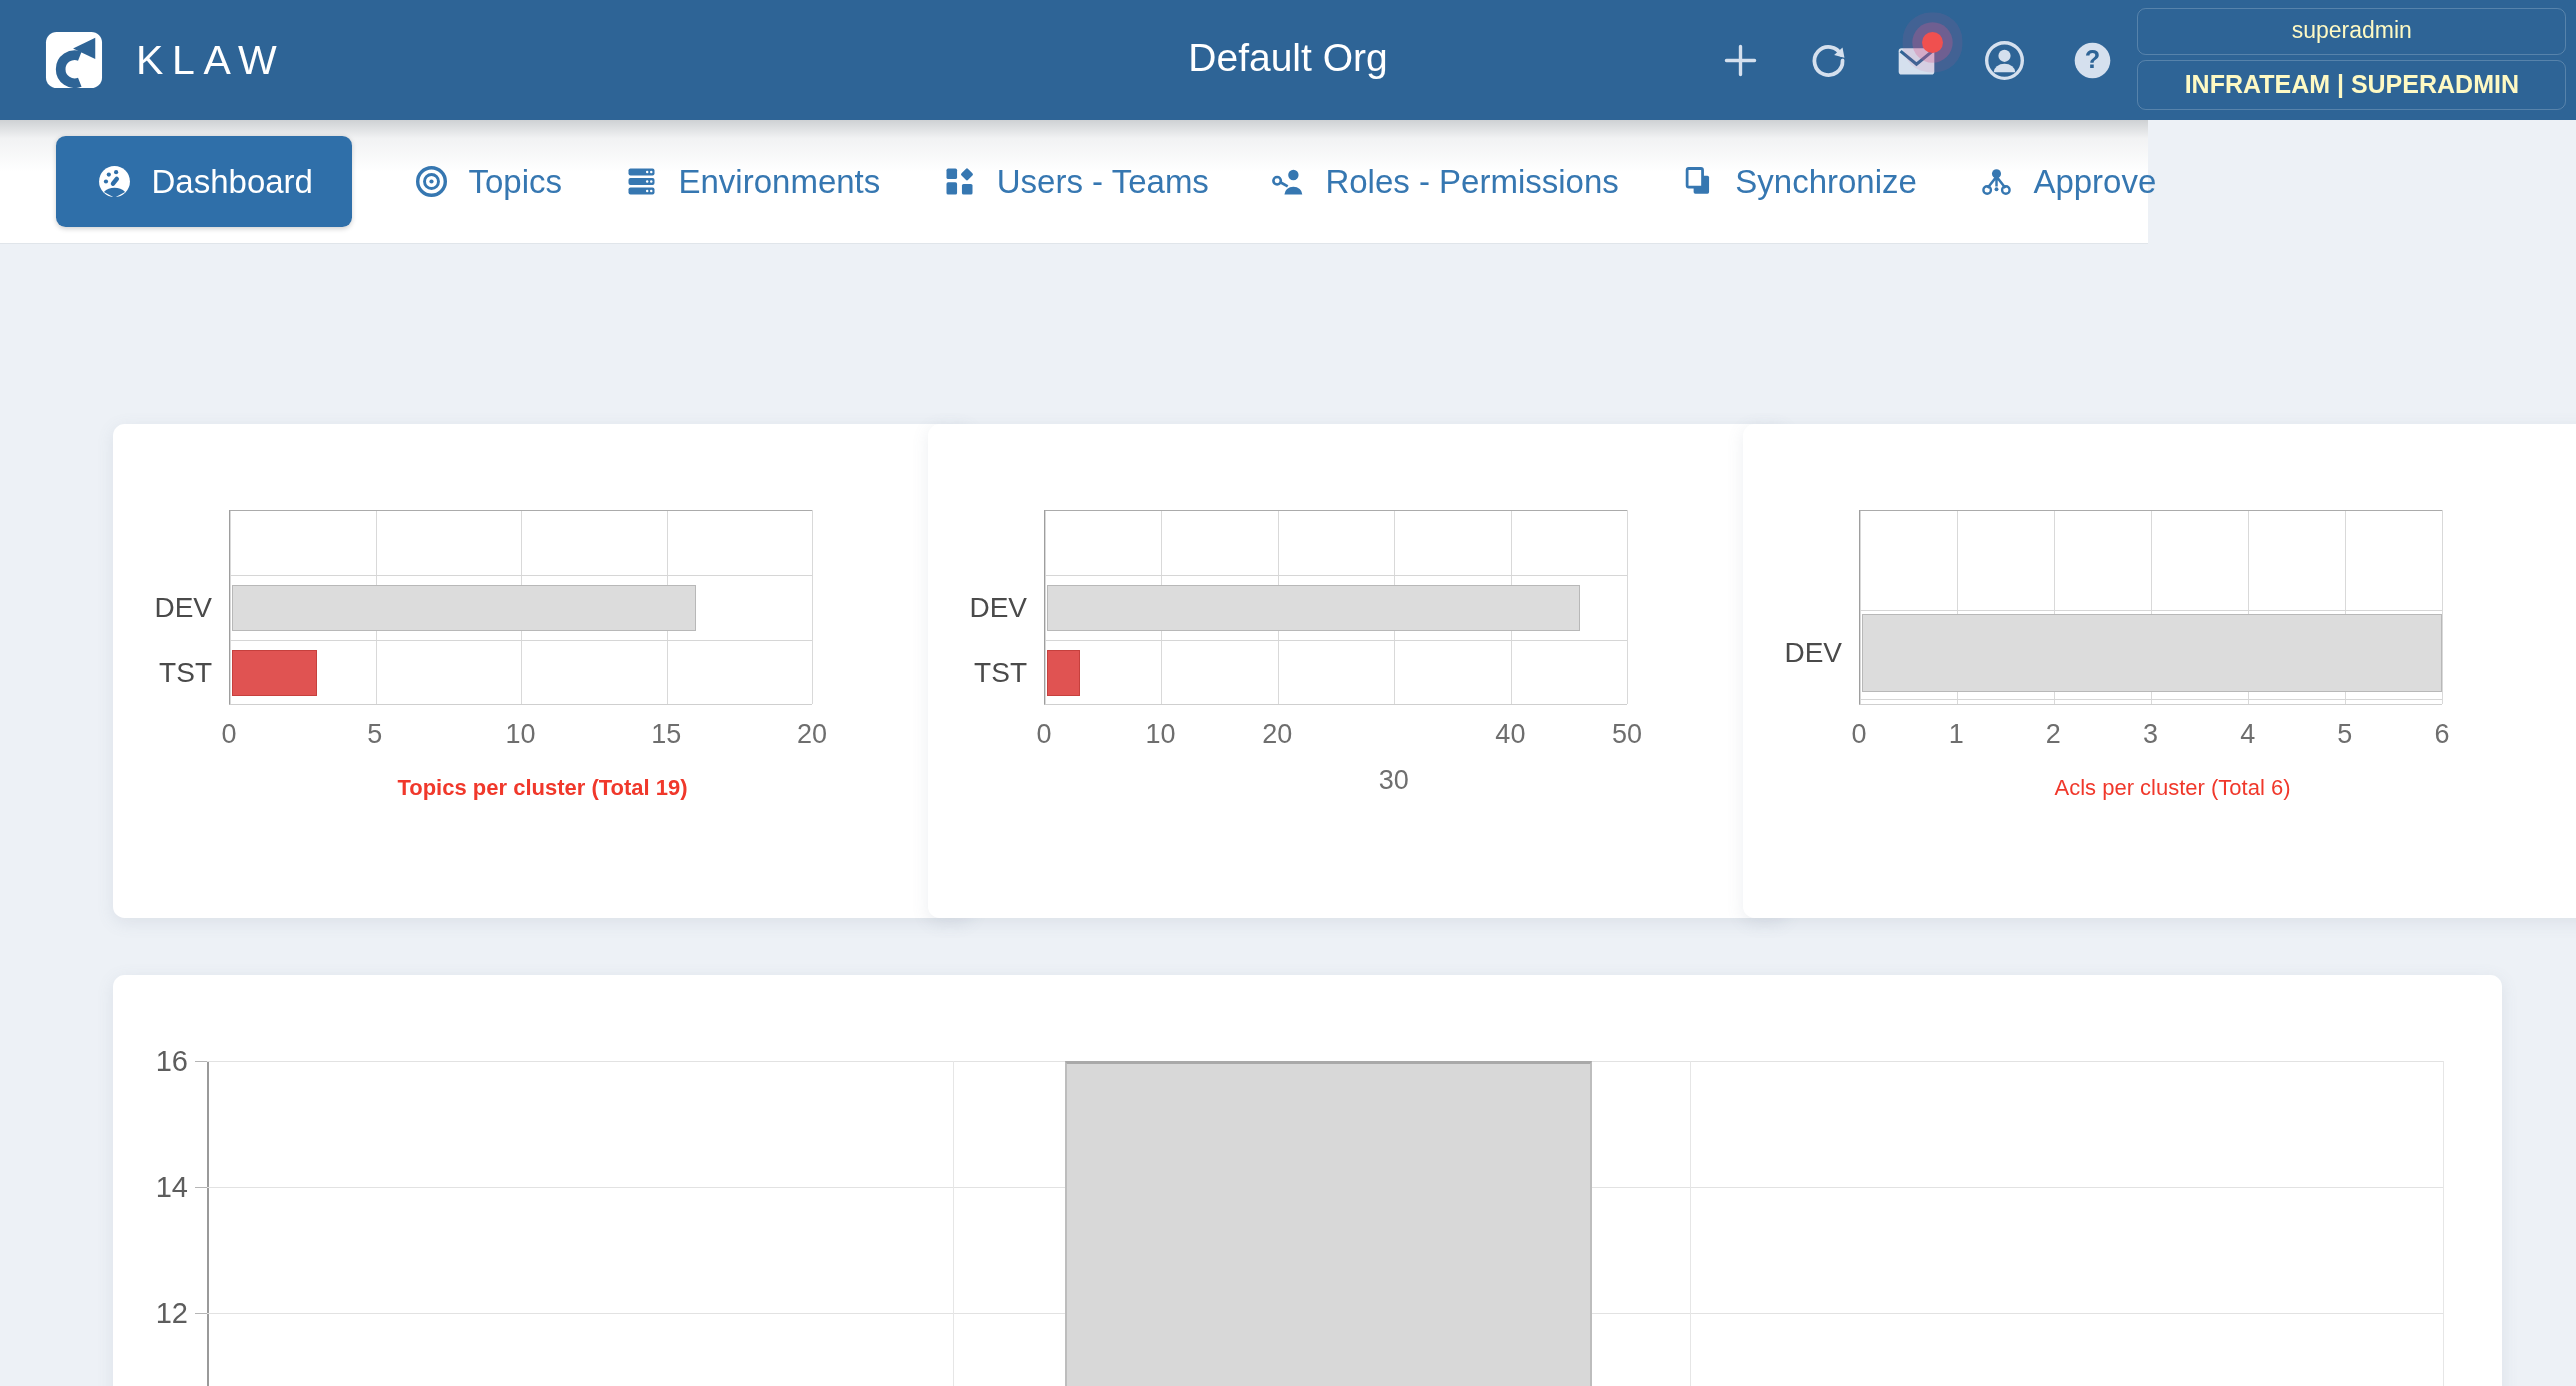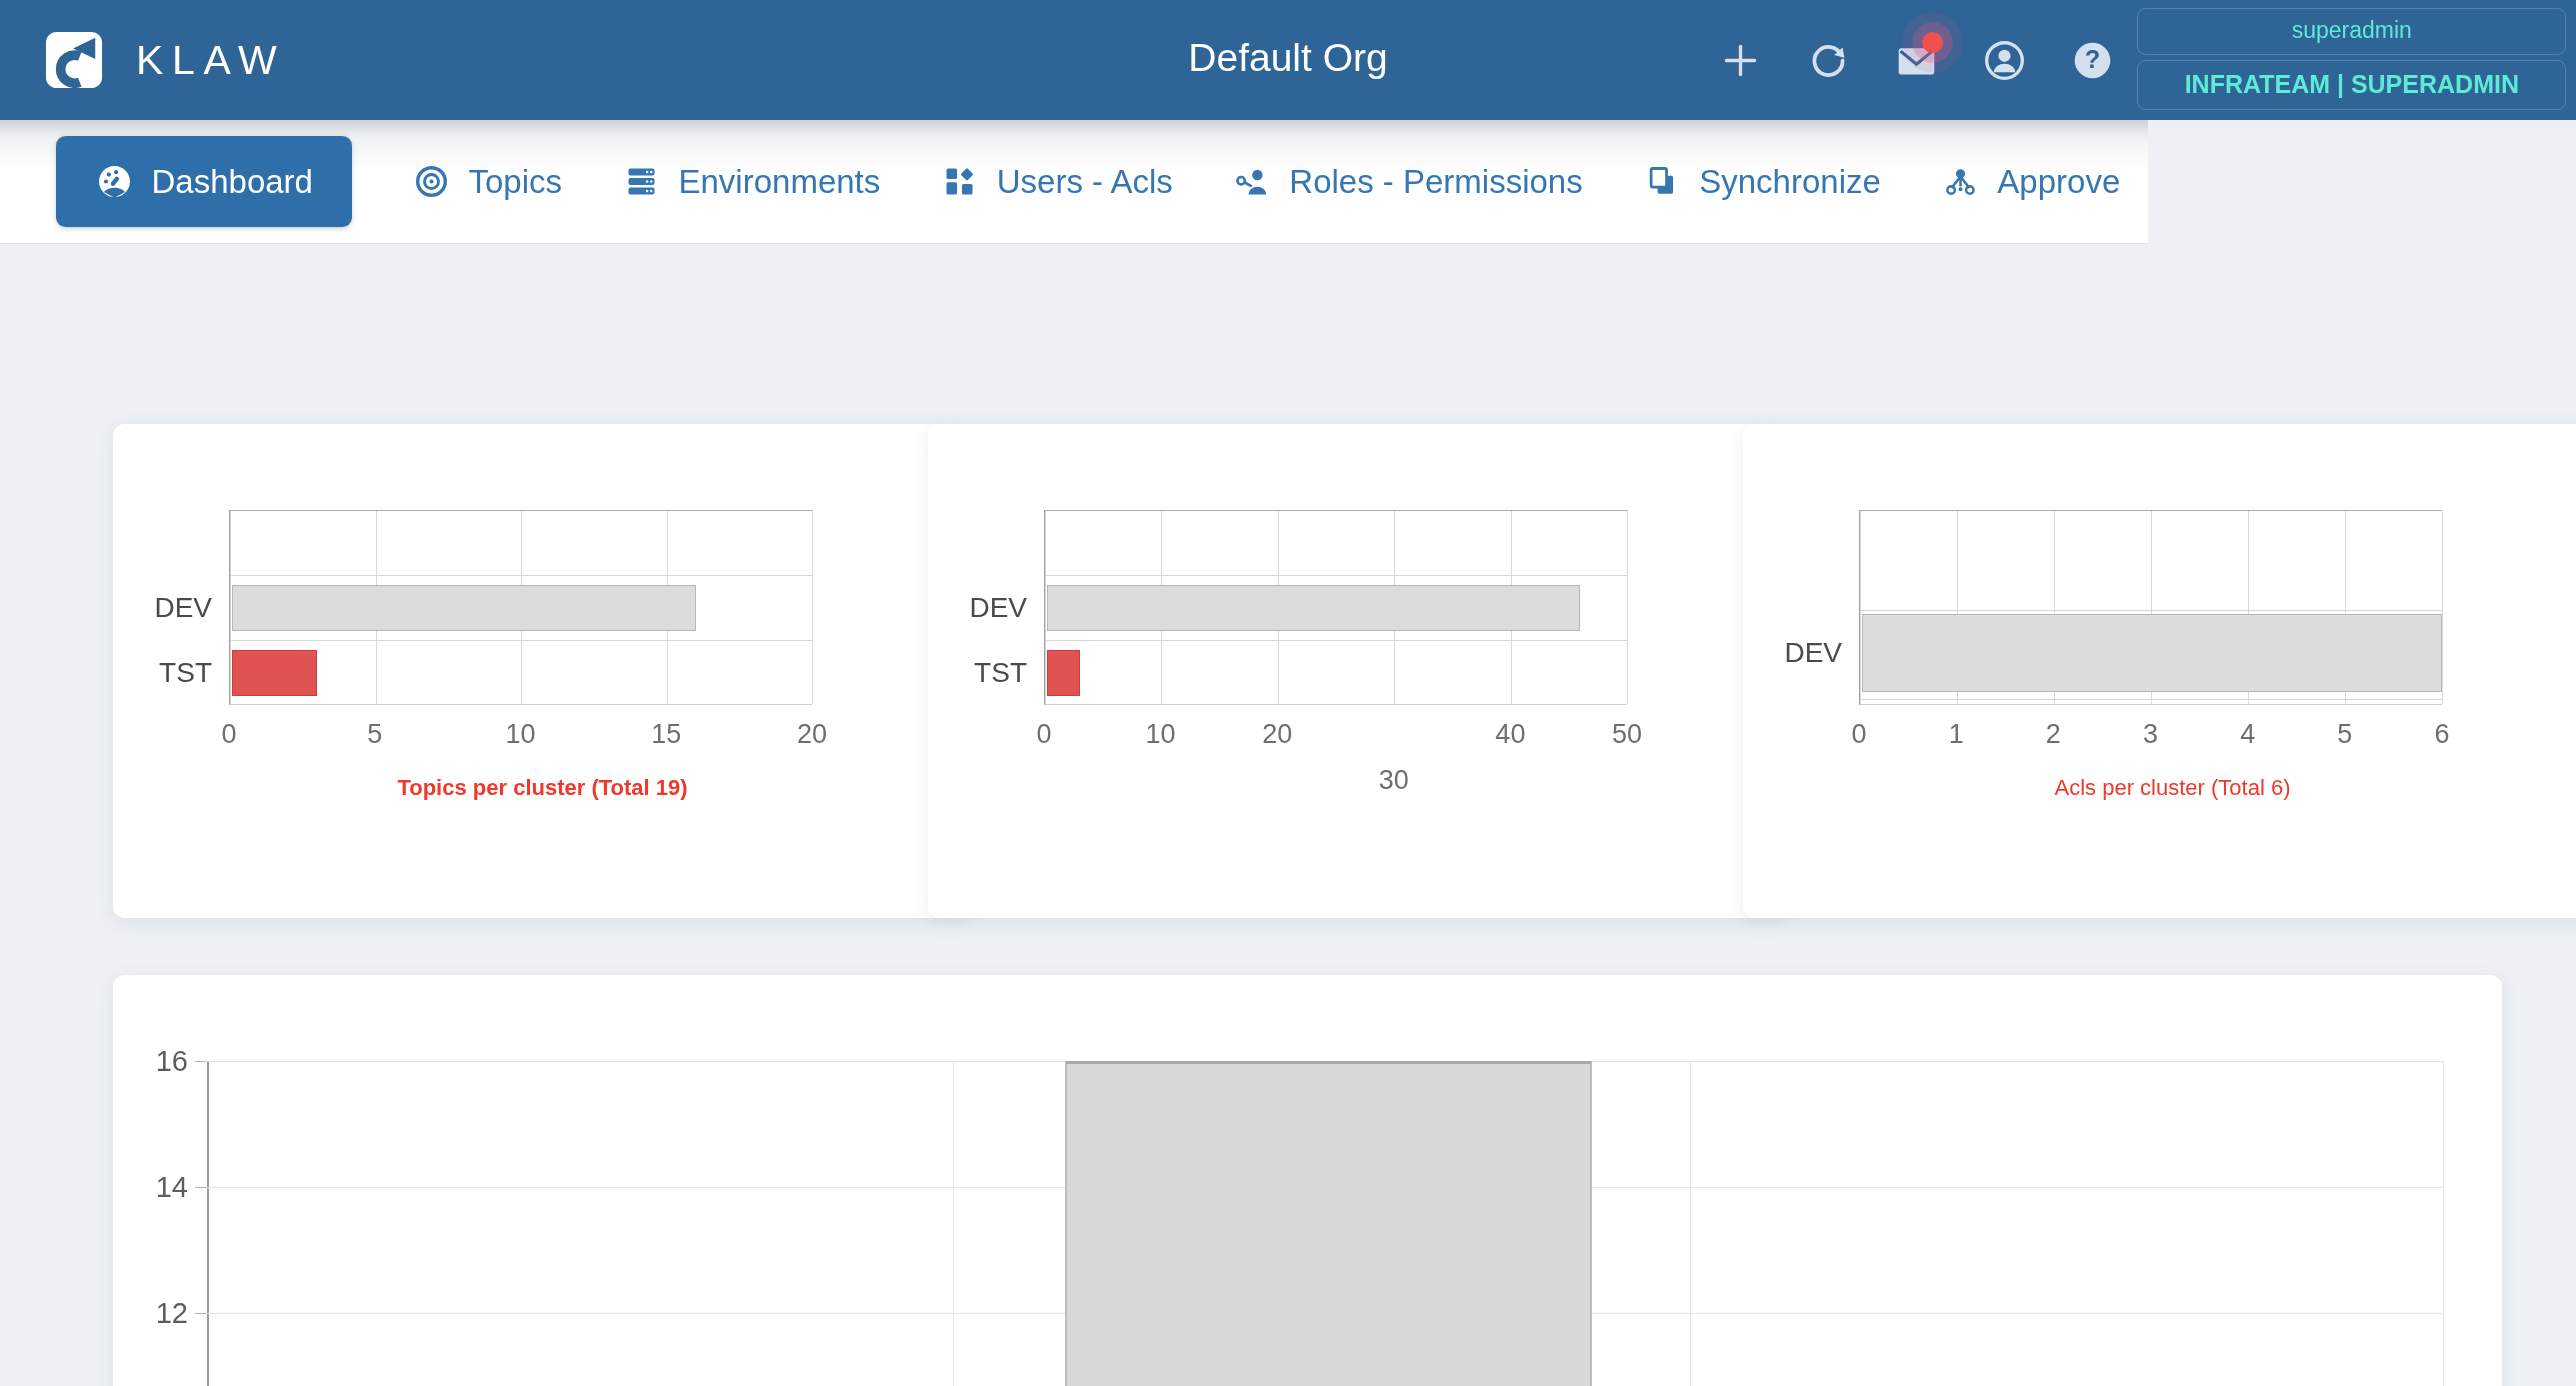--- a/index.html
+++ b/index.html
@@ -35,21 +35,21 @@
     position:absolute; right:-3.9px; top:-5.8px; width:21.4px; height:21.4px;
     border-radius:50%; background:#f0504f;
     box-shadow:0 0 0 9.7px rgba(214,90,140,0.30), 0 0 0 19.4px rgba(214,90,140,0.12);
   }
   .user-block {
     position:absolute; right:9.7px; top:7.8px; width:429px;
     display:flex; flex-direction:column; gap:4.9px;
   }
   .user-pill {
     border:1px solid rgba(255,255,255,0.20); border-radius:8.7px;
-    color:#5eead4; text-align:center; cursor:pointer;
+    color:#fef9c3; text-align:center; cursor:pointer;
   }
   .user-pill.name { font-size:23px; padding:8.7px 0 9.7px; }
   .user-pill.team { font-size:25px; font-weight:bold; padding:8.7px 0 10.7px; }
 
   
   .navbar {
     position:absolute; left:0; top:120px; width:2148px; height:124px;
     background:#ffffff; border-bottom:1px solid #e0e5ea; z-index:20;
     display:flex; align-items:center; gap:60px; padding-left:56px;
   }
@@ -230,21 +230,21 @@
 
     <div class="nav-item">
       <span class="n-icon">
         <svg viewBox="0 0 48 48" fill="currentColor">
           <rect x="8" y="8" width="13" height="13" rx="2"></rect>
           <rect x="27.5" y="9.5" width="11.5" height="11.5" rx="2" transform="rotate(45 33.2 15.2)"></rect>
           <rect x="8" y="25" width="13" height="15" rx="2"></rect>
           <rect x="27" y="27" width="13" height="13" rx="2"></rect>
         </svg>
       </span>
-      <span>Users - Acls</span>
+      <span>Users - Teams</span>
     </div>
 
     <div class="nav-item">
       <span class="n-icon">
         <svg viewBox="0 0 48 48">
           <circle cx="10" cy="23" r="4.6" fill="none" stroke="currentColor" stroke-width="3.2"></circle>
           <path d="M14 25 L23 30" stroke="currentColor" stroke-width="3.4"></path>
           <circle cx="30" cy="16" r="6.4" fill="currentColor"></circle>
           <path d="M19 40 a11 9.5 0 0 1 22 0 Z" fill="currentColor"></path>
         </svg>

